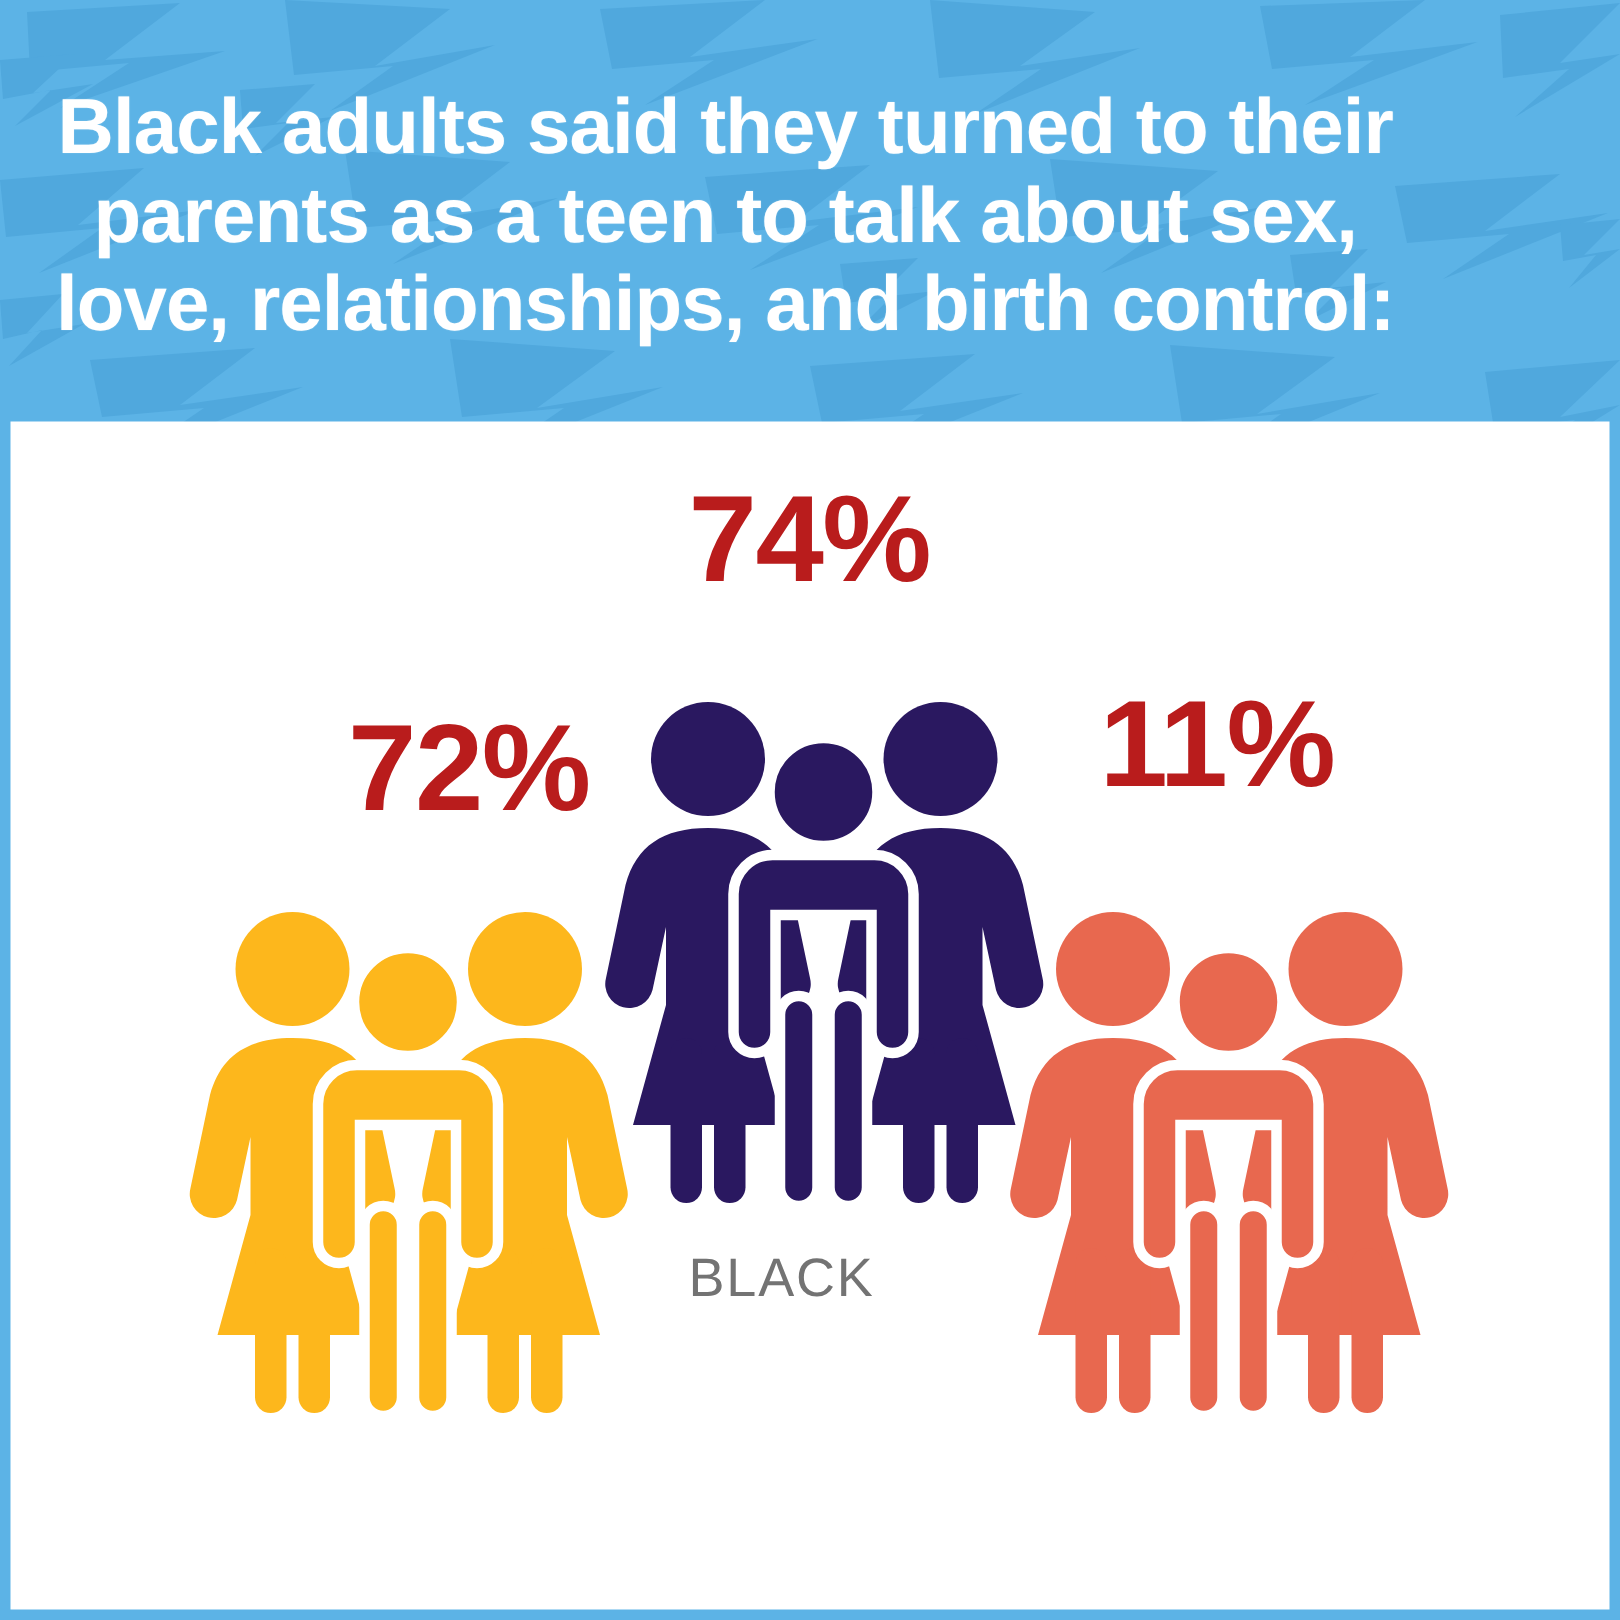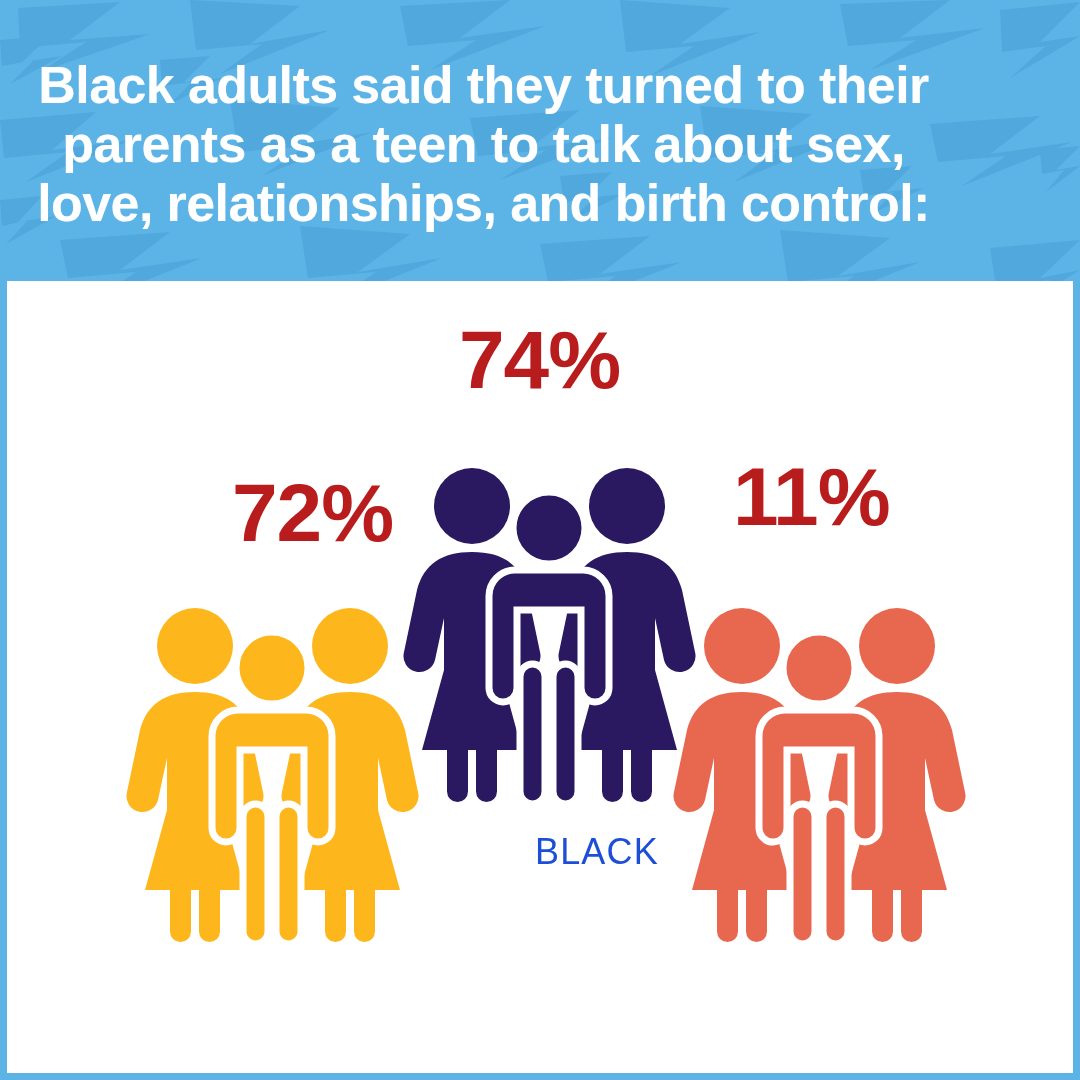--- a/index.html
+++ b/index.html
@@ -68,27 +68,27 @@
     position: absolute;
     color: #b91c1c;
     font-size: 82px;
     font-weight: bold;
     letter-spacing: -1px;
     line-height: 1;
     white-space: nowrap;
   }
   .cat-label {
     position: absolute;
-    color: #1d4ed8;
+    color: #737373;
     font-size: 36px;
     font-weight: normal;
     letter-spacing: 1.2px;
     line-height: 1;
     white-space: nowrap;
-    text-align: right;
+    text-align: left;
   }
 
   
   #group-white   { left: 118px; top: 325px; }
   #group-black   { left: 395px; top: 185px; }
   #group-hispanic{ left: 665px; top: 325px; }
 
   #pct-white    { left: 185px;  top: 191px; margin-left: 40px; }
   #pct-black    { left: 452px;  top: 38px;  }
   #pct-hispanic { left: 726px;  top: 175px; }

